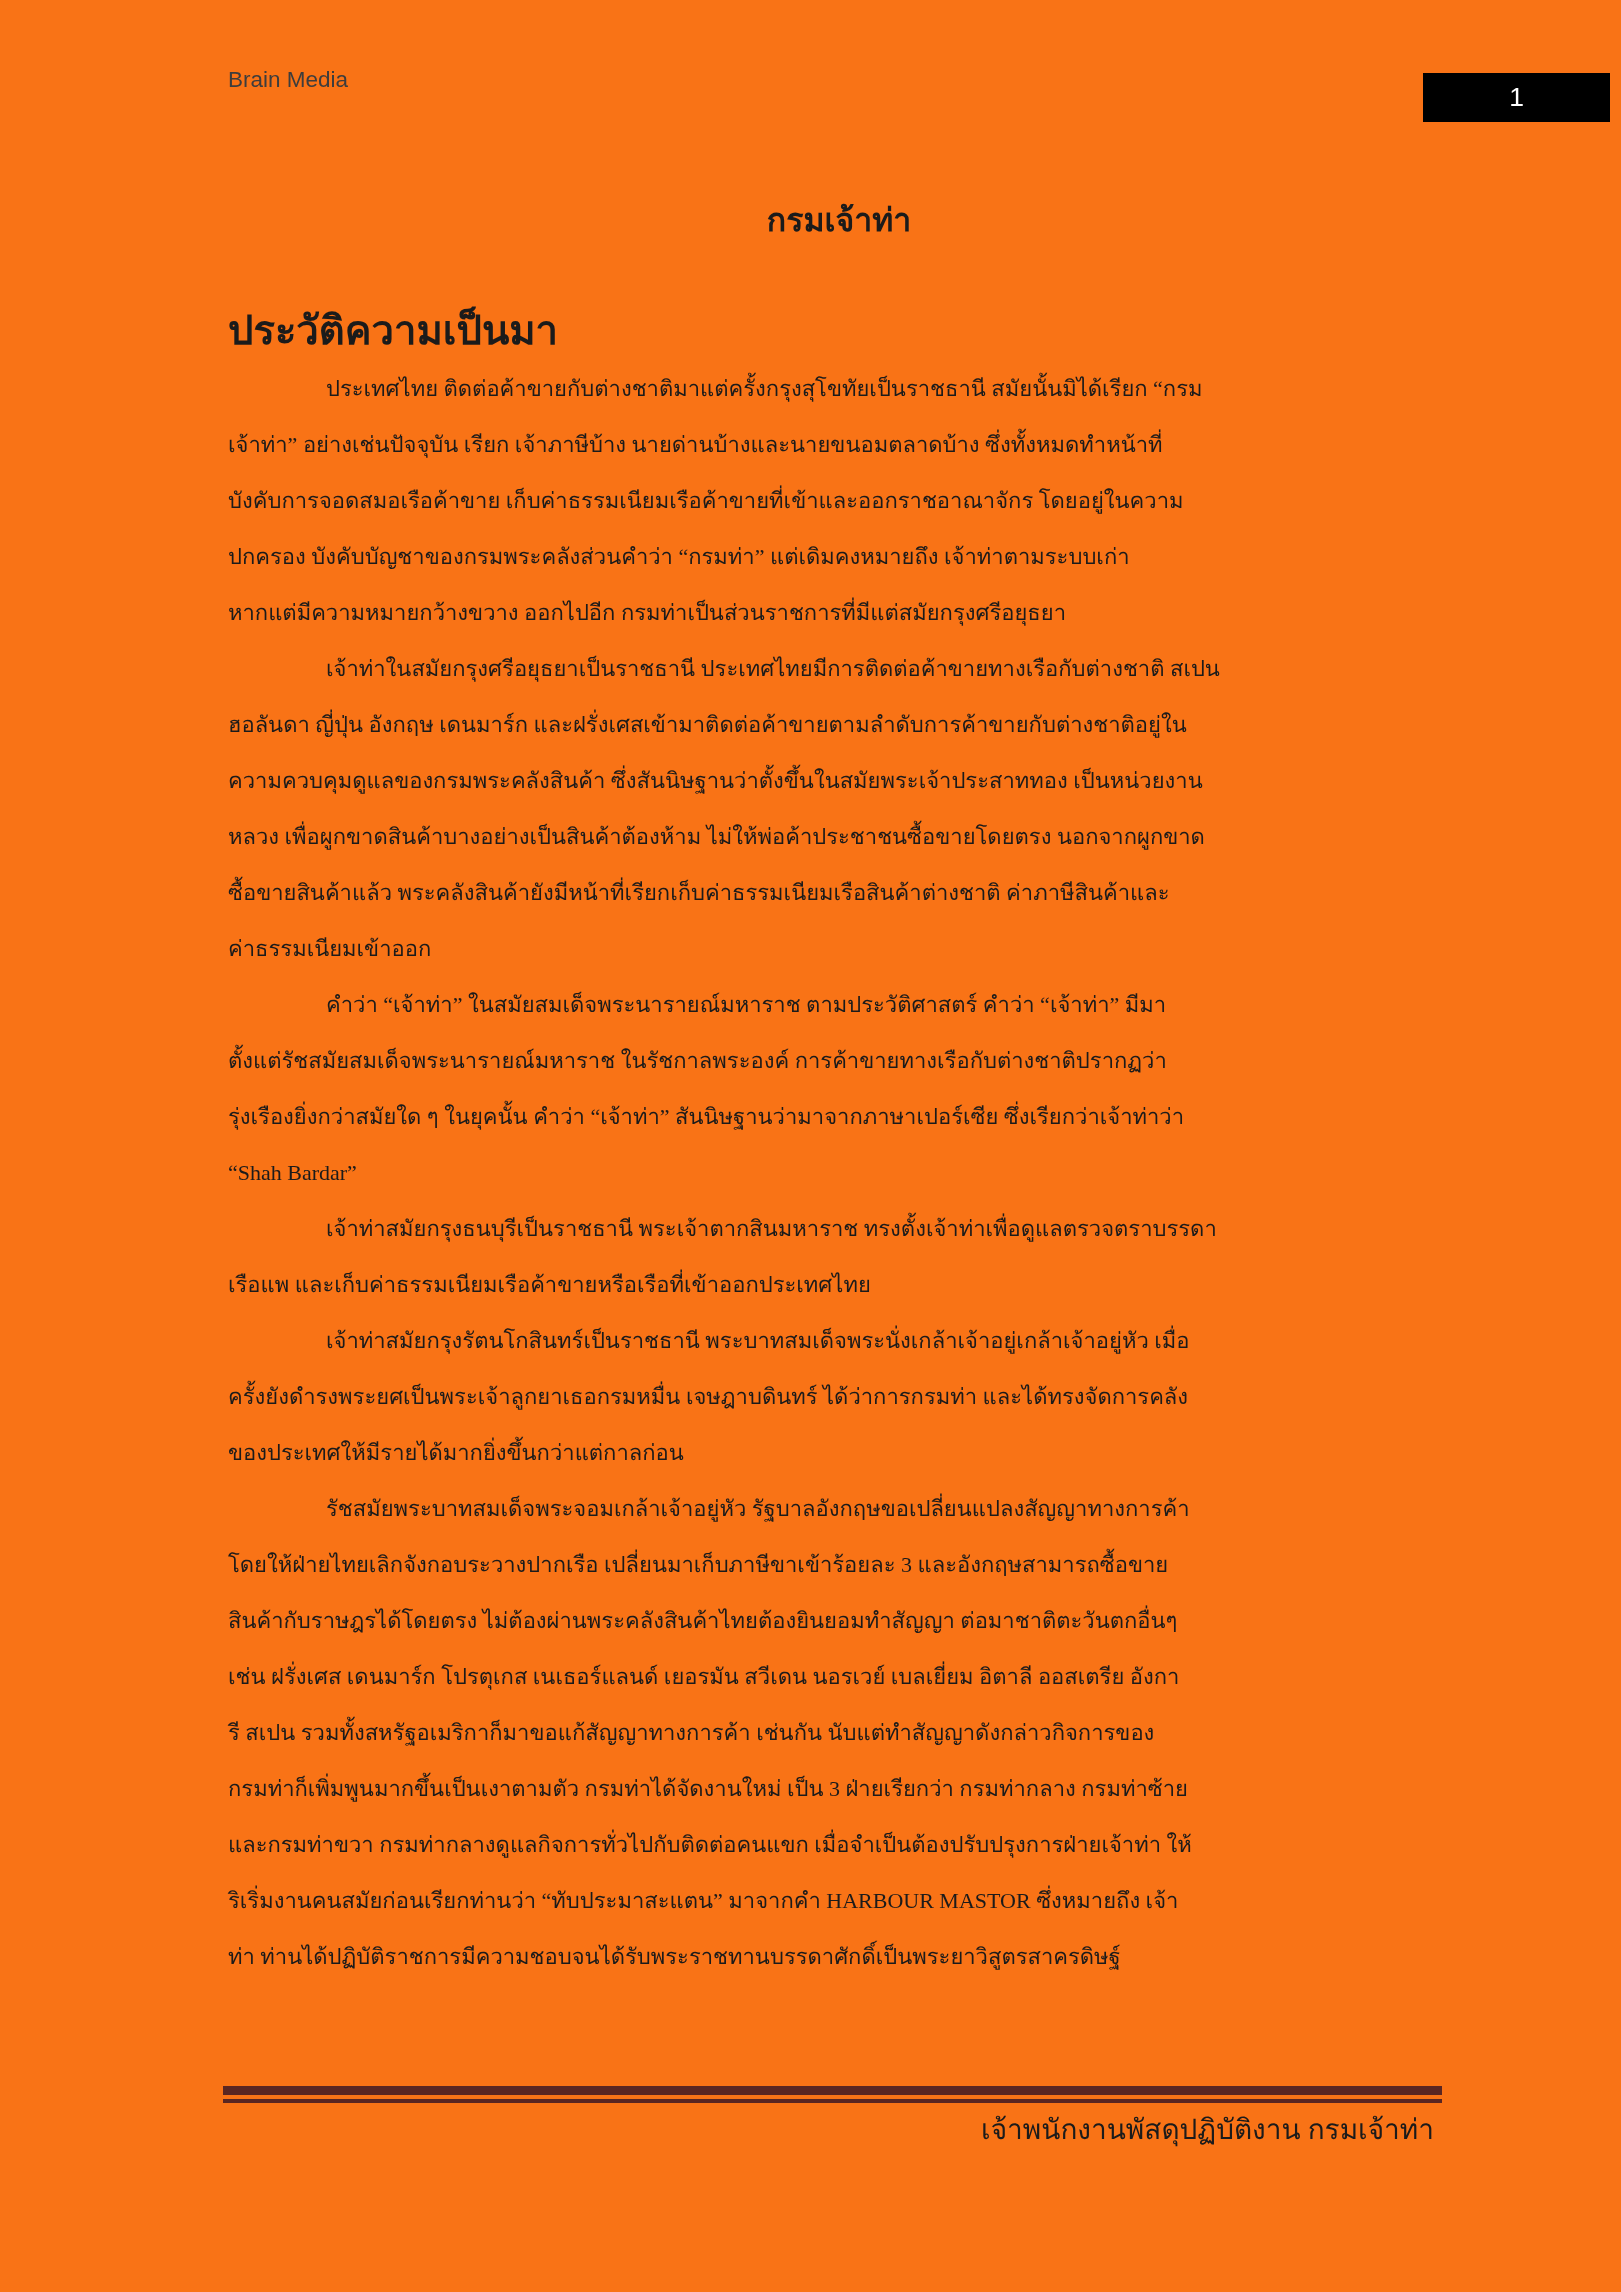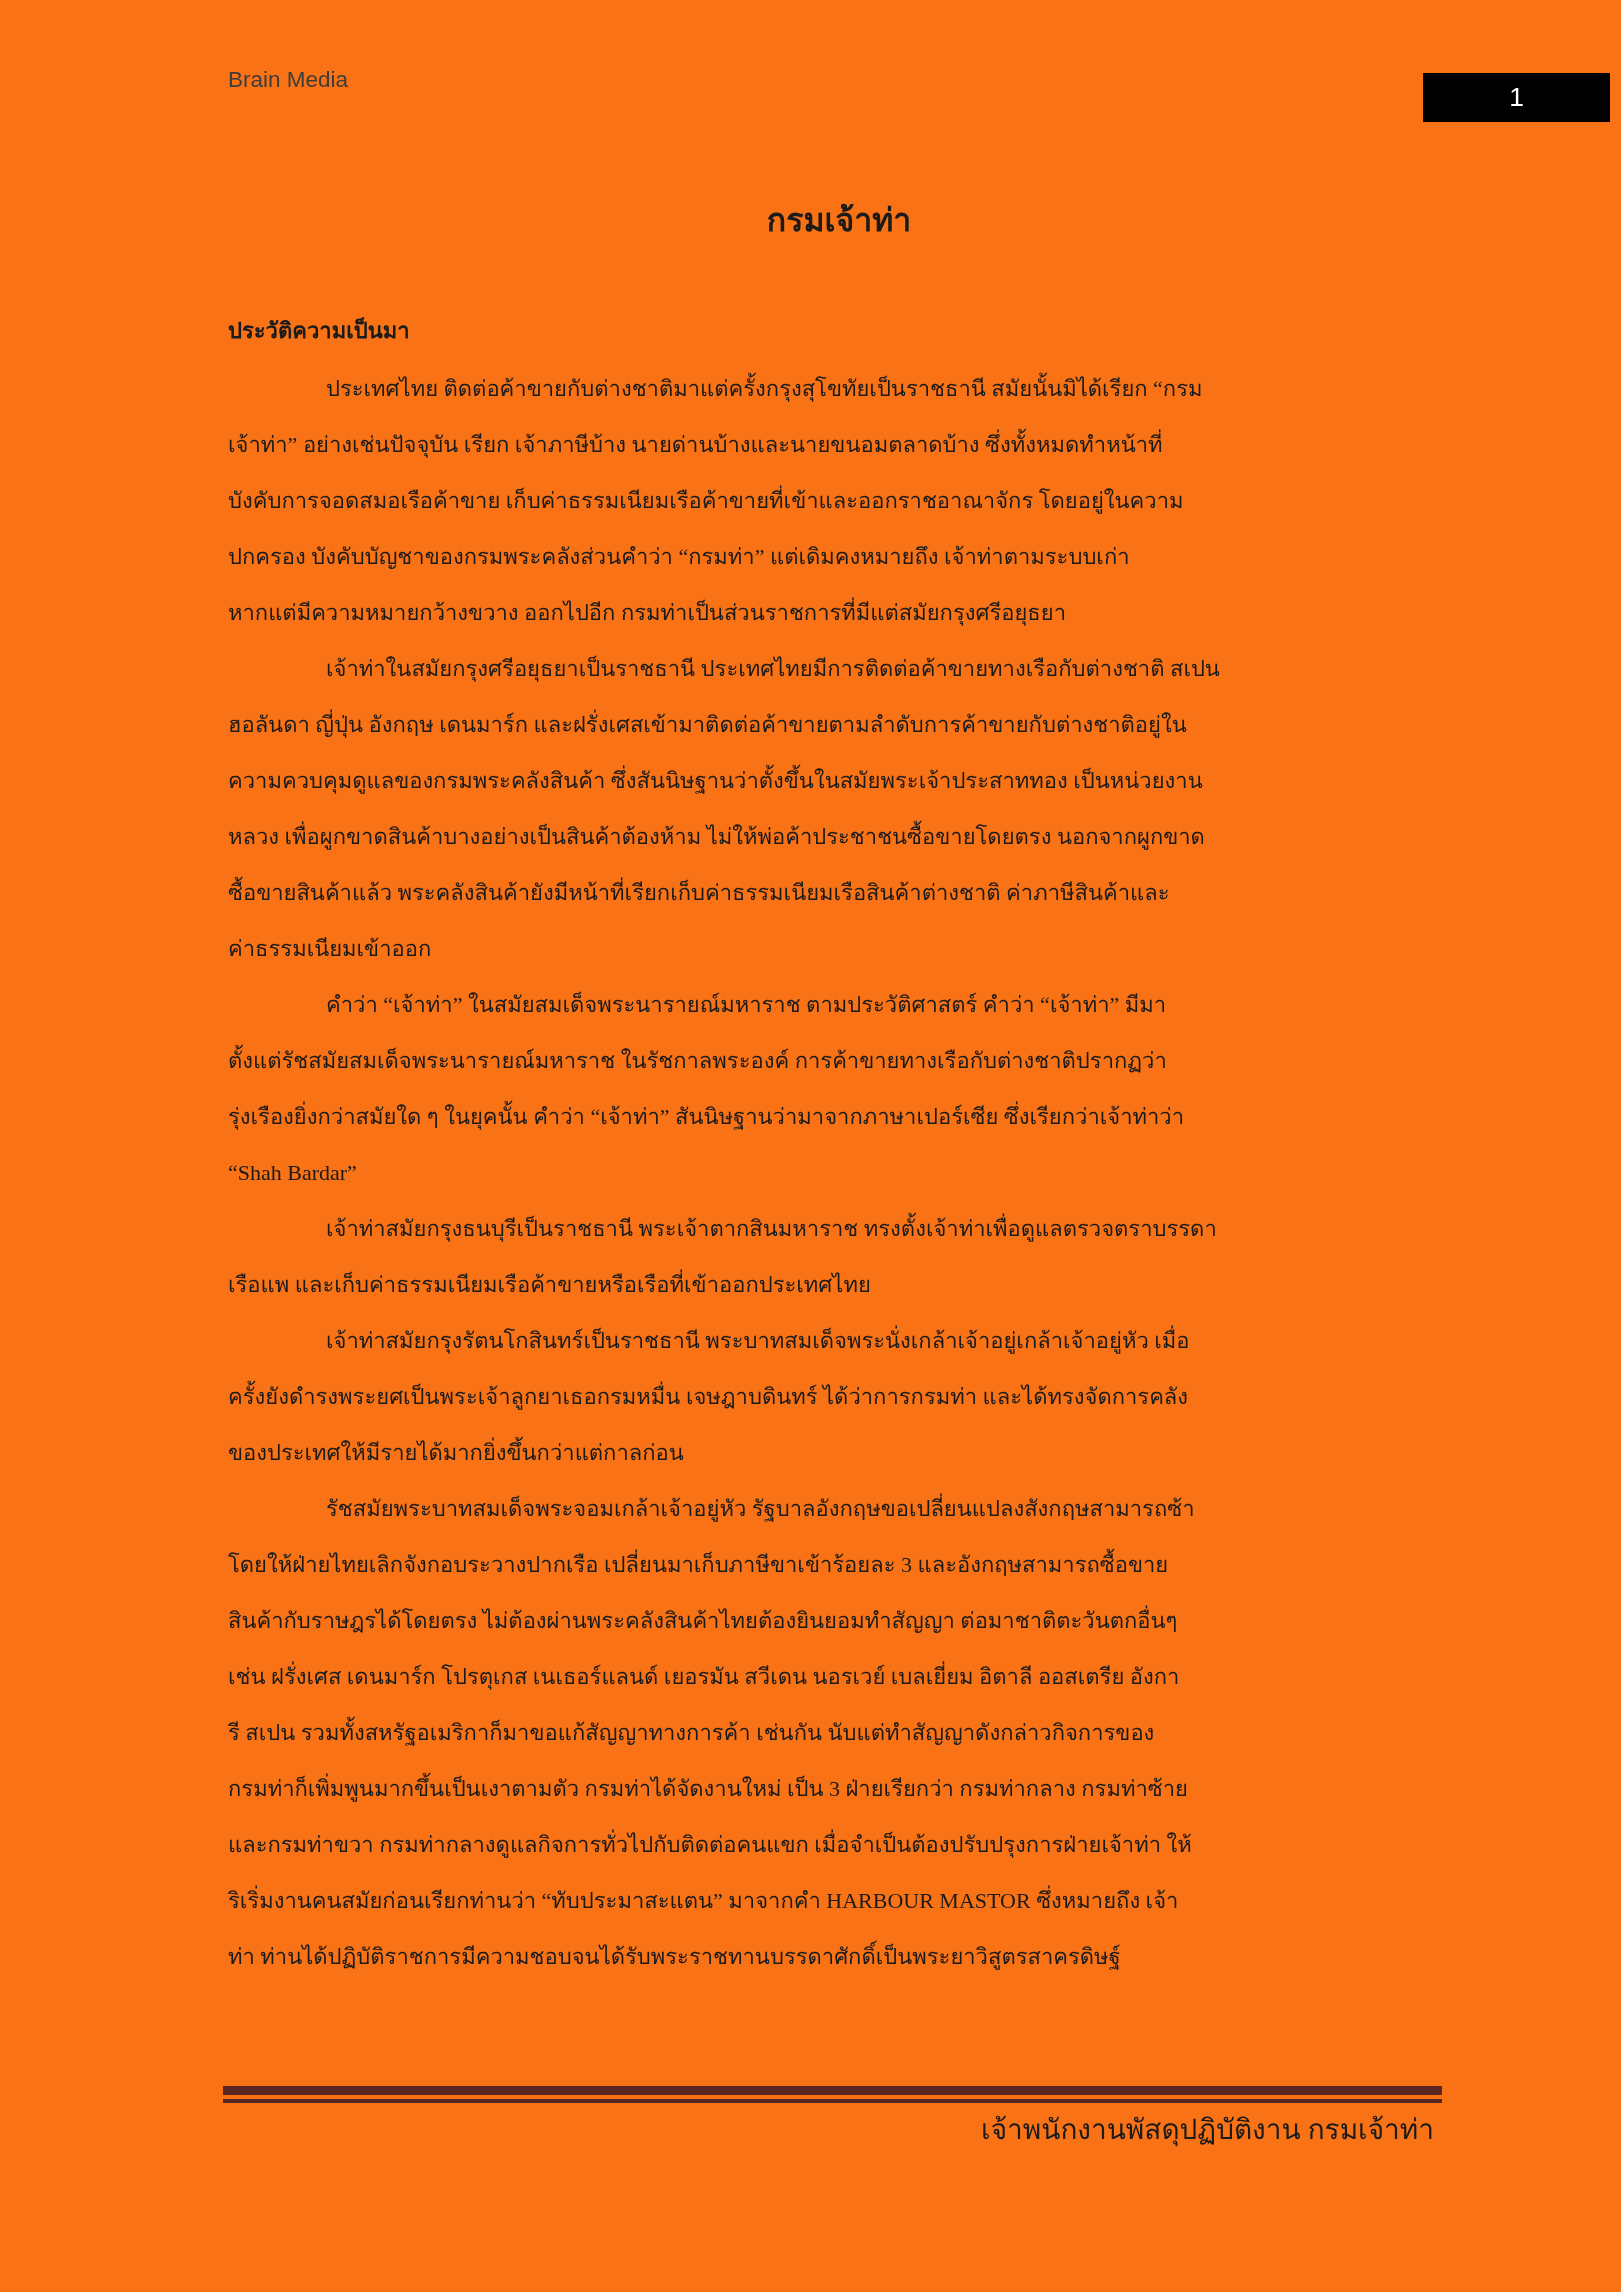--- a/index.html
+++ b/index.html
@@ -23,21 +23,21 @@
     font-family:"Liberation Sans", sans-serif;font-size:26.5px;
   }
   .doc-title{
     position:absolute;left:228px;top:196px;width:1222px;
     margin:0;text-align:center;
     font-size:32px;font-weight:bold;line-height:49px;
   }
   .section-heading{
     position:absolute;left:228px;top:306px;width:1222px;
     margin:0;text-align:left;
-    font-size:22px;font-weight:bold;line-height:49px;
+    font-size:40px;font-weight:bold;line-height:49px;
   }
   .doc-body{
     position:absolute;left:228px;top:361px;width:1255px;
     font-size:22px;
   }
   .doc-body .line{
     height:56px;line-height:56px;white-space:nowrap;
   }
   .doc-body .line.first{ text-indent:98px; }
   .footer-divider{
@@ -91,21 +91,21 @@
       <div class="paragraph">
         <div class="line first">เจ้าท่าสมัยกรุงธนบุรีเป็นราชธานี พระเจ้าตากสินมหาราช ทรงตั้งเจ้าท่าเพื่อดูแลตรวจตราบรรดา</div>
         <div class="line">เรือแพ และเก็บค่าธรรมเนียมเรือค้าขายหรือเรือที่เข้าออกประเทศไทย</div>
       </div>
       <div class="paragraph">
         <div class="line first">เจ้าท่าสมัยกรุงรัตนโกสินทร์เป็นราชธานี พระบาทสมเด็จพระนั่งเกล้าเจ้าอยู่เกล้าเจ้าอยู่หัว เมื่อ</div>
         <div class="line">ครั้งยังดำรงพระยศเป็นพระเจ้าลูกยาเธอกรมหมื่น เจษฎาบดินทร์ ได้ว่าการกรมท่า และได้ทรงจัดการคลัง</div>
         <div class="line">ของประเทศให้มีรายได้มากยิ่งขึ้นกว่าแต่กาลก่อน</div>
       </div>
       <div class="paragraph">
-        <div class="line first">รัชสมัยพระบาทสมเด็จพระจอมเกล้าเจ้าอยู่หัว รัฐบาลอังกฤษขอเปลี่ยนแปลงสังกฤษสามารถซ้า</div>
+        <div class="line first">รัชสมัยพระบาทสมเด็จพระจอมเกล้าเจ้าอยู่หัว รัฐบาลอังกฤษขอเปลี่ยนแปลงสัญญาทางการค้า</div>
         <div class="line">โดยให้ฝ่ายไทยเลิกจังกอบระวางปากเรือ เปลี่ยนมาเก็บภาษีขาเข้าร้อยละ 3 และอังกฤษสามารถซื้อขาย</div>
         <div class="line">สินค้ากับราษฎรได้โดยตรง ไม่ต้องผ่านพระคลังสินค้าไทยต้องยินยอมทำสัญญา ต่อมาชาติตะวันตกอื่นๆ</div>
         <div class="line">เช่น ฝรั่งเศส เดนมาร์ก โปรตุเกส เนเธอร์แลนด์ เยอรมัน สวีเดน นอรเวย์ เบลเยี่ยม อิตาลี ออสเตรีย อังกา</div>
         <div class="line">รี สเปน รวมทั้งสหรัฐอเมริกาก็มาขอแก้สัญญาทางการค้า เช่นกัน นับแต่ทำสัญญาดังกล่าวกิจการของ</div>
         <div class="line">กรมท่าก็เพิ่มพูนมากขึ้นเป็นเงาตามตัว กรมท่าได้จัดงานใหม่ เป็น 3 ฝ่ายเรียกว่า กรมท่ากลาง กรมท่าซ้าย</div>
         <div class="line">และกรมท่าขวา กรมท่ากลางดูแลกิจการทั่วไปกับติดต่อคนแขก เมื่อจำเป็นต้องปรับปรุงการฝ่ายเจ้าท่า ให้</div>
         <div class="line">ริเริ่มงานคนสมัยก่อนเรียกท่านว่า “ทับประมาสะแตน” มาจากคำ HARBOUR MASTOR ซึ่งหมายถึง เจ้า</div>
         <div class="line">ท่า ท่านได้ปฏิบัติราชการมีความชอบจนได้รับพระราชทานบรรดาศักดิ์เป็นพระยาวิสูตรสาครดิษฐ์</div>
       </div>
     </div>

